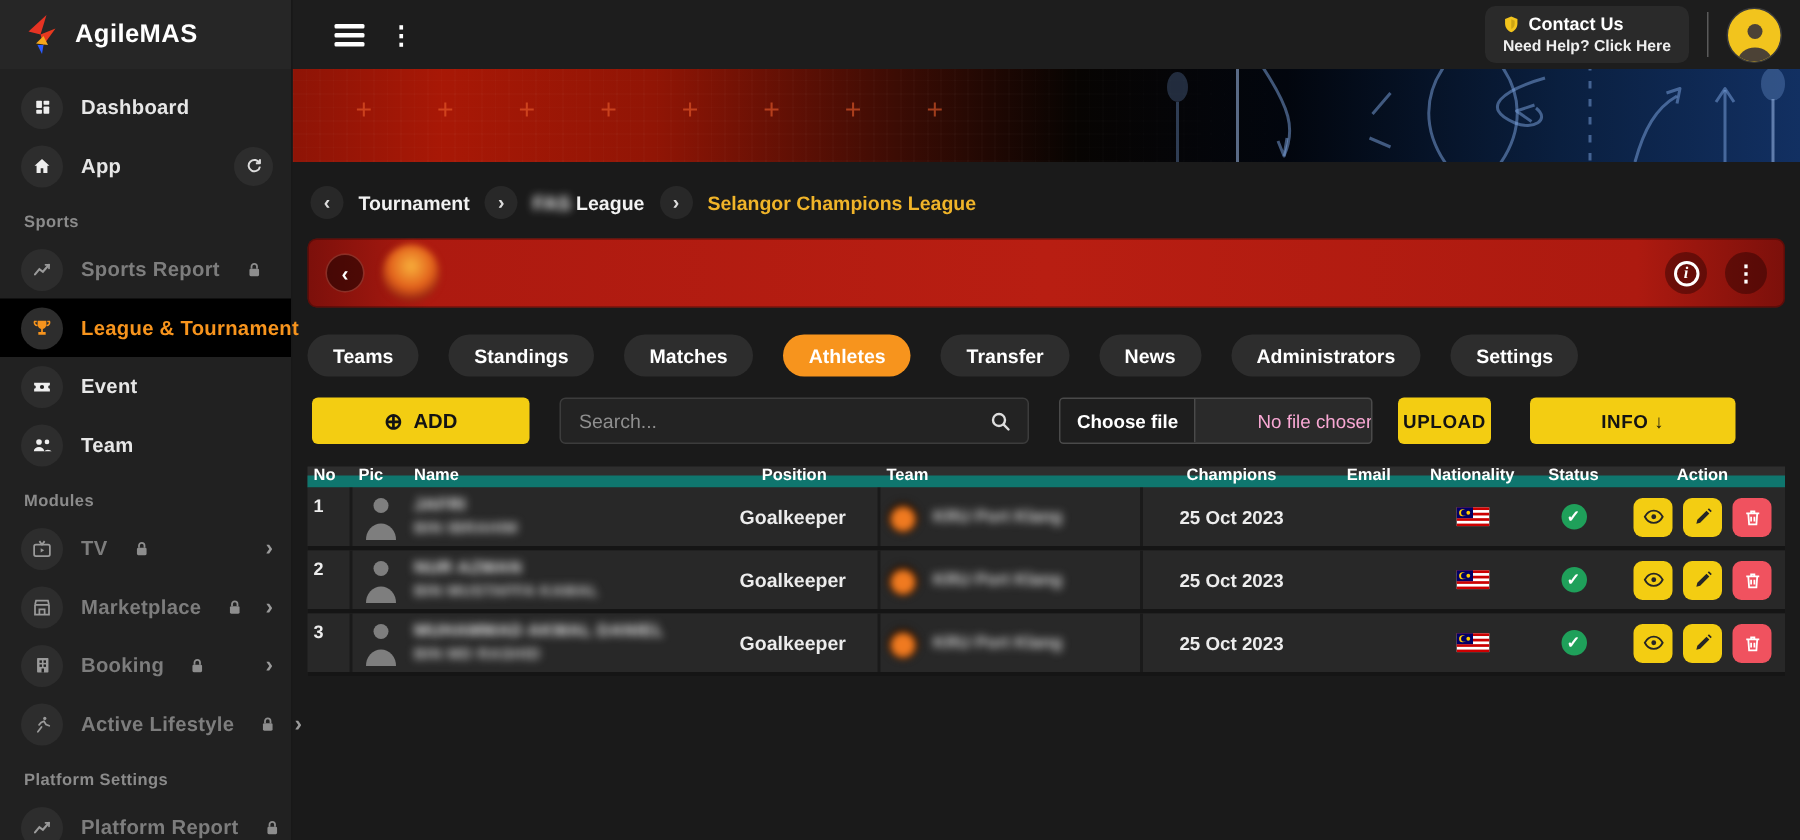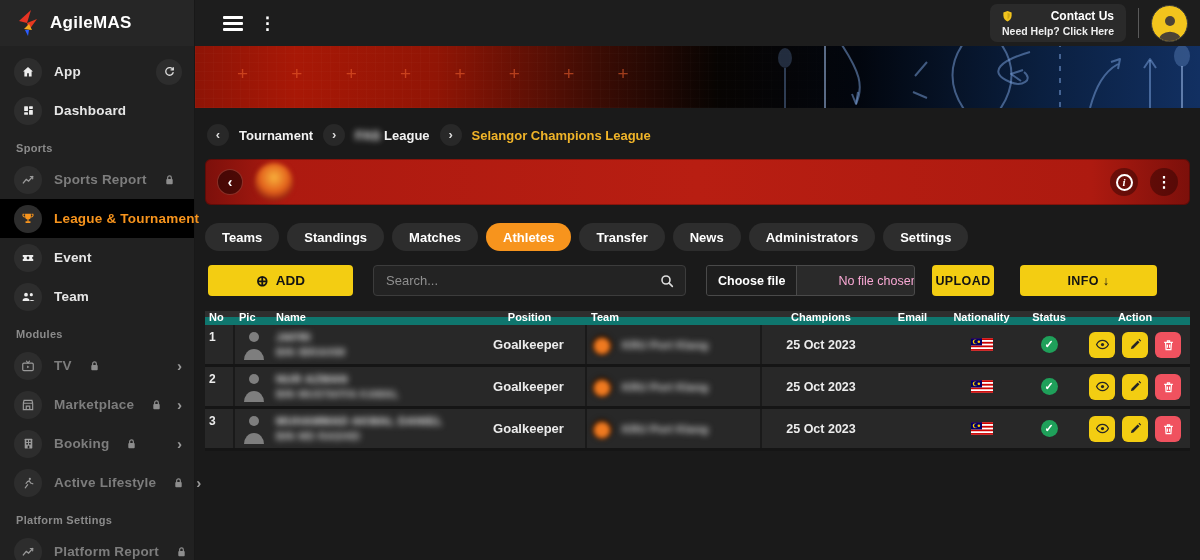--- a/index.html
+++ b/index.html
@@ -26,21 +26,21 @@
   
   #topbar{position:absolute;left:195px;top:0;width:1005px;height:46px;background:#1d1d1d;display:flex;align-items:center;z-index:5;}
   .burger{width:20px;margin-left:28px;cursor:pointer;}
   .burger div{height:3px;background:#fff;margin:3px 0;border-radius:1px;}
   .searchpill{margin-left:18px;width:308px;height:33px;background:#2b2b2b;border-radius:17px;display:flex;align-items:center;padding:0 12px 0 16px;}
   .searchpill input{flex:1;background:transparent;border:none;outline:none;color:#cfcfcf;font-size:13.5px;font-family:inherit;}
   .searchpill input::placeholder{color:#8f8f8f;}
   .kebab{color:#fff;font-size:17px;font-weight:700;margin-left:16px;cursor:pointer;}
   .topright{margin-left:auto;display:flex;align-items:center;gap:12px;margin-right:12px;}
   .contact{background:#2a2a2a;border-radius:7px;padding:5px 12px;text-align:center;cursor:pointer;}
-  .contact .l1{display:flex;align-items:center;justify-content:space-between;gap:6px;color:#fff;font-size:12px;font-weight:800;}
+  .contact .l1{display:flex;align-items:center;justify-content:flex-start;gap:6px;color:#fff;font-size:12px;font-weight:800;}
   .contact .l2{color:#eee;font-size:10.5px;font-weight:600;margin-top:2px;}
   .tdivider{width:1px;height:30px;background:#5a5a5a;}
   .avatar{width:37px;height:37px;border-radius:50%;background:#f2c41d;overflow:hidden;display:flex;align-items:flex-end;justify-content:center;cursor:pointer;border:1px solid #3a3a3a;}
 
   
   #hero{position:absolute;left:195px;top:46px;width:1005px;height:62px;overflow:hidden;
     background:linear-gradient(90deg,#8e1406 0%,#a81806 10%,#911505 24%,#3c0c04 40%,#070402 52%,#02060e 66%,#0a1f3f 84%,#123062 100%);}
   #hero .grid{position:absolute;inset:0;opacity:.5;
     background-image:repeating-linear-gradient(0deg,rgba(255,255,255,.035) 0 1px,transparent 1px 9px),
                      repeating-linear-gradient(90deg,rgba(255,255,255,.035) 0 1px,transparent 1px 9px);
@@ -65,21 +65,21 @@
   .llogo{width:38px;height:38px;border-radius:50%;background:radial-gradient(circle at 50% 38%,#f8b13c,#e2611b 48%,#8c1d10 78%);}
   .ltitle{color:#fff;font-size:15px;font-weight:800;letter-spacing:.4px;line-height:1;}
   .badges{display:flex;gap:7px;margin-top:5px;}
   .badge{font-size:10px;font-weight:800;color:#fff;border-radius:3px;padding:2.5px 9px;letter-spacing:.3px;}
   .badge.dark{background:#151515;} .badge.gray{background:#a3a3a3;color:#fdfdfd;}
   .lcard .spacer{flex:1;}
   .rndc{width:28px;height:28px;border-radius:50%;background:rgba(25,0,0,.4);display:flex;align-items:center;justify-content:center;color:#fff;cursor:pointer;}
   .infoc{width:17px;height:17px;border-radius:50%;border:2px solid #fff;font-size:11px;font-weight:800;display:flex;align-items:center;justify-content:center;font-family:"Liberation Serif",serif;font-style:italic;}
 
   
-  .tabs{display:flex;gap:8px;margin:18px 10px 0 10px;}
+  .tabs{display:flex;gap:20px;margin:18px 10px 0 10px;}
   .tab{height:28px;border-radius:14px;background:#2d2d2d;color:#fff;font-size:13px;font-weight:700;display:flex;align-items:center;padding:0 17px;cursor:pointer;white-space:nowrap;}
   .tab.active{background:#f7941d;}
 
   
   .toolbar{display:flex;align-items:center;margin:14px 10px 0 10px;gap:0;}
   .btn-y{background:#f3cd12;color:#131313;font-weight:800;border:none;border-radius:4px;cursor:pointer;font-family:inherit;display:flex;align-items:center;justify-content:center;gap:7px;}
   .addbtn{width:145px;height:31px;font-size:13.5px;margin-left:3px;}
   .addbtn .plus{font-size:15px;font-weight:700;}
   .tsearch{margin-left:20px;width:313px;height:31px;background:#232323;border:1px solid #3c3c3c;border-radius:4px;display:flex;align-items:center;padding:0 10px 0 12px;}
   .tsearch input{flex:1;background:transparent;border:none;outline:none;color:#ddd;font-size:13px;font-family:inherit;}
@@ -127,42 +127,42 @@
         <polygon points="13,15 8,20 16,21" fill="#f5a81c"></polygon>
         <polygon points="13,21 9,21 12,27" fill="#2b5cff"></polygon>
       </svg>
     </span>
     <span class="brand">AgileMAS</span>
   </div>
 
   <div class="snav">
     <div class="sitem">
       <span class="ic">
+        <svg width="13" height="13" viewBox="0 0 24 24" fill="currentColor">
+            <rect x="4" y="4" width="7" height="9" rx="1"></rect>
+            <rect x="13" y="4" width="7" height="5" rx="1"></rect>
+            <rect x="13" y="11" width="7" height="9" rx="1"></rect>
+            <rect x="4" y="15" width="7" height="5" rx="1"></rect>
+          </svg>
+      </span>
+      <span class="lbl">Dashboard</span>
+    </div>
+    <div class="sitem">
+      <span class="ic">
         <svg width="14" height="14" viewBox="0 0 24 24">
             <path d="M12 3.5l8.5 7.5h-2.3v8.5h-4.7v-5.5h-3v5.5H5.8V11H3.5z" fill="currentColor"></path>
           </svg>
       </span>
       <span class="lbl">App</span>
       <span class="sync">
         <svg width="13" height="13" viewBox="0 0 24 24" fill="none" stroke="currentColor" stroke-width="2.4">
             <path d="M18.5 9a7 7 0 1 0 .5 4"></path>
             <path d="M19 4v5h-5" stroke-linejoin="round"></path>
           </svg>
       </span>
-    </div>
-    <div class="sitem">
-      <span class="ic">
-        <svg width="13" height="13" viewBox="0 0 24 24" fill="currentColor">
-            <rect x="4" y="4" width="7" height="9" rx="1"></rect>
-            <rect x="13" y="4" width="7" height="5" rx="1"></rect>
-            <rect x="13" y="11" width="7" height="9" rx="1"></rect>
-            <rect x="4" y="15" width="7" height="5" rx="1"></rect>
-          </svg>
-      </span>
-      <span class="lbl">Dashboard</span>
     </div>
 
     <div class="shead">Sports</div>
 
     <div class="sitem locked">
       <span class="ic">
         <svg width="14" height="14" viewBox="0 0 24 24" fill="none" stroke="currentColor" stroke-width="2.4" stroke-linecap="round">
             <path d="M4 17l5-6 4 3 7-8"></path>
             <path d="M20 6v4M20 6h-4" stroke-width="2"></path>
           </svg>

